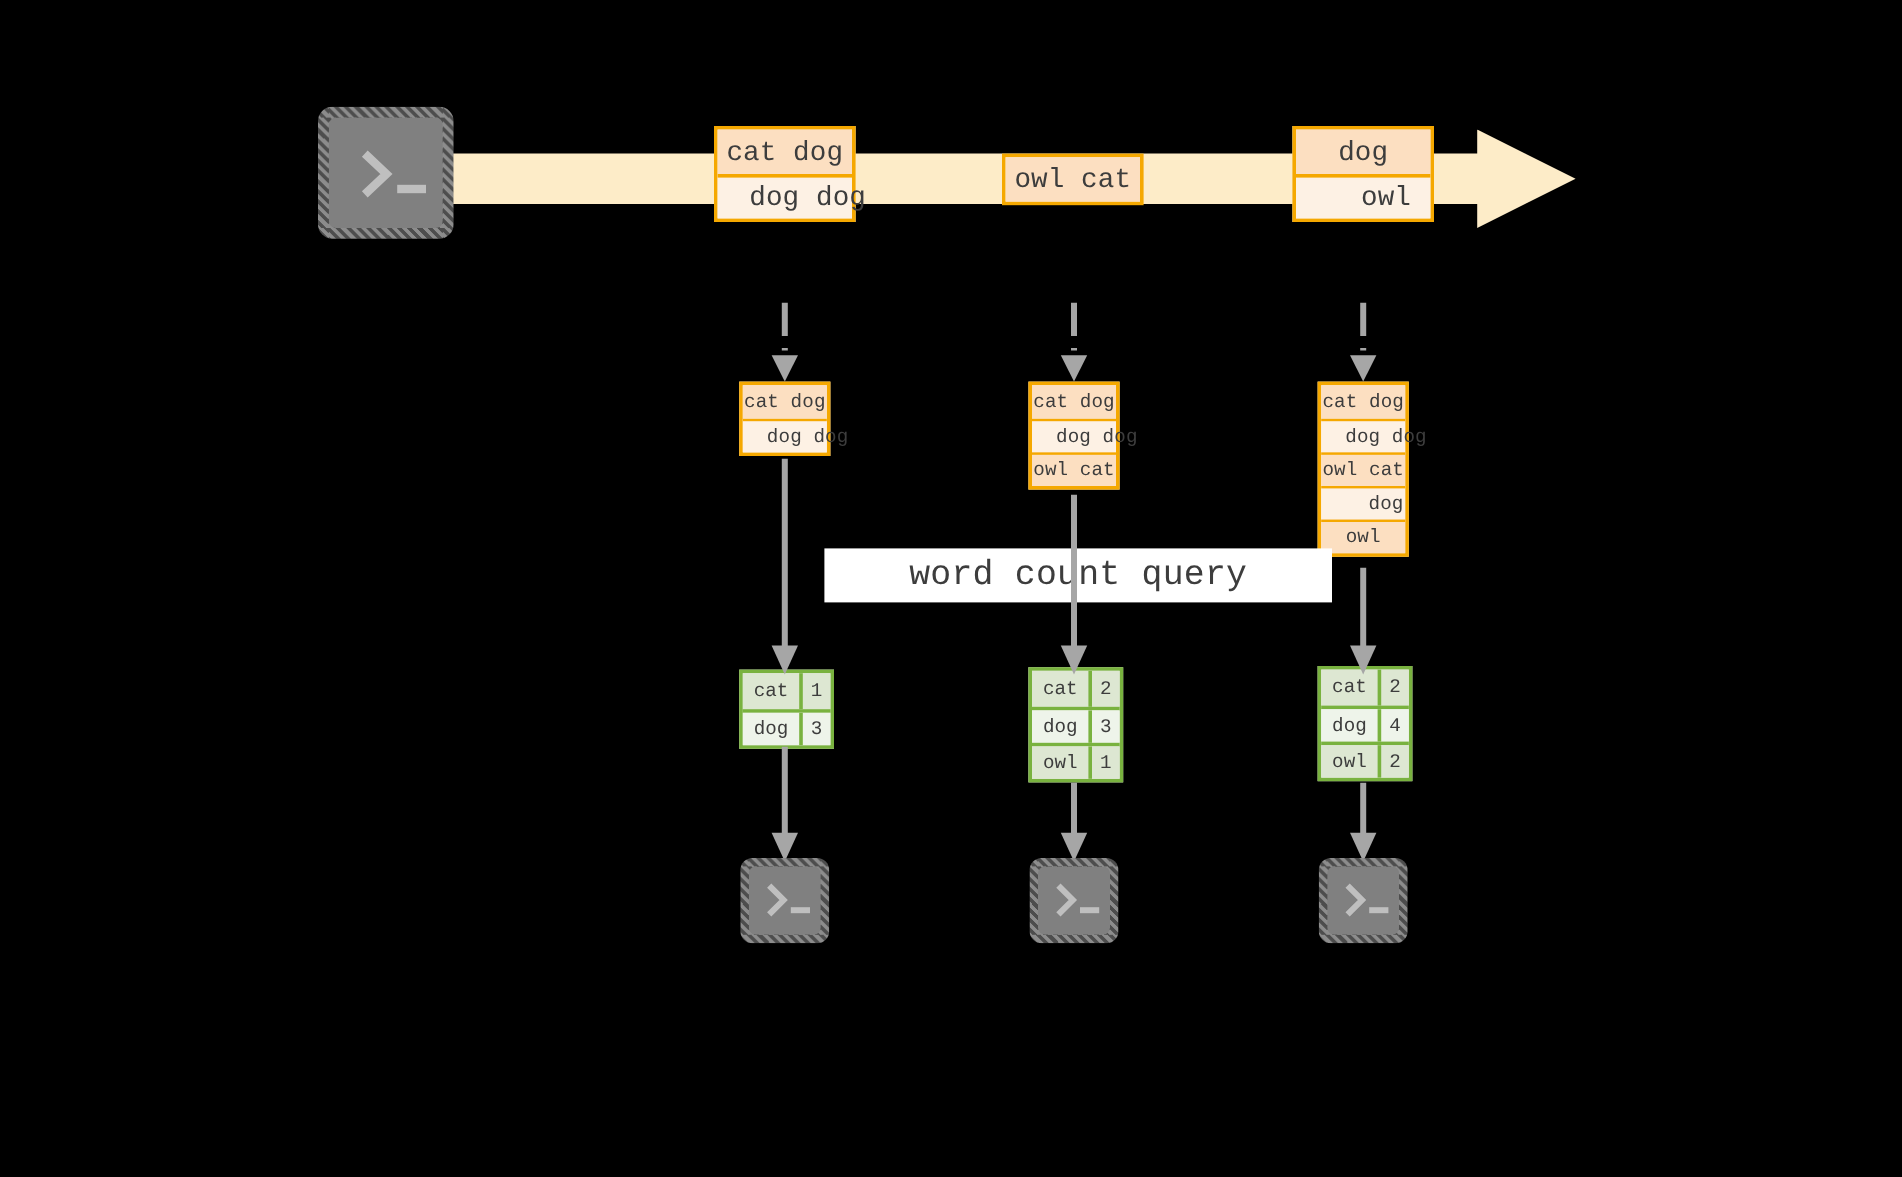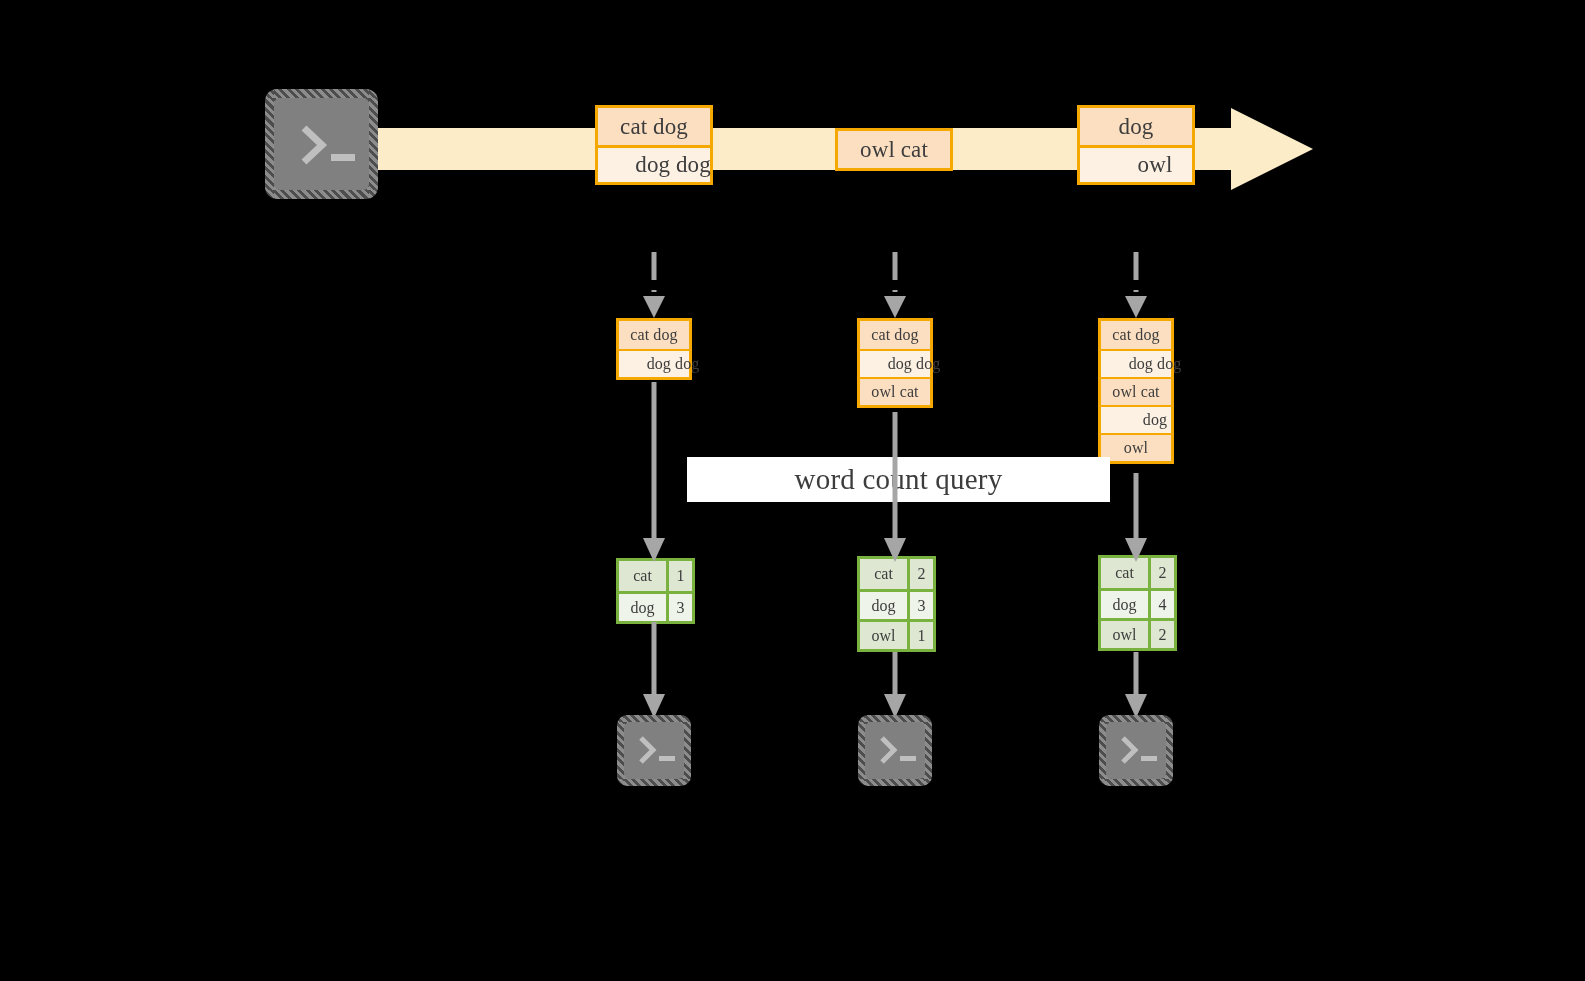--- a/index.html
+++ b/index.html
@@ -5,21 +5,21 @@
   html, body {
     margin: 0;
     padding: 0;
     background: #000000;
   }
   #stage {
     position: relative;
     width: 1585px;
     height: 981px;
     background: #000000;
-    font-family: Liberation Serif, serif;
+    font-family: Liberation Mono, monospace;
     overflow: hidden;
   }
 
   
   .terminal {
     position: absolute;
     box-sizing: border-box;
     background: #808080;
     border-radius: 12px;
     border: 9px solid transparent;

